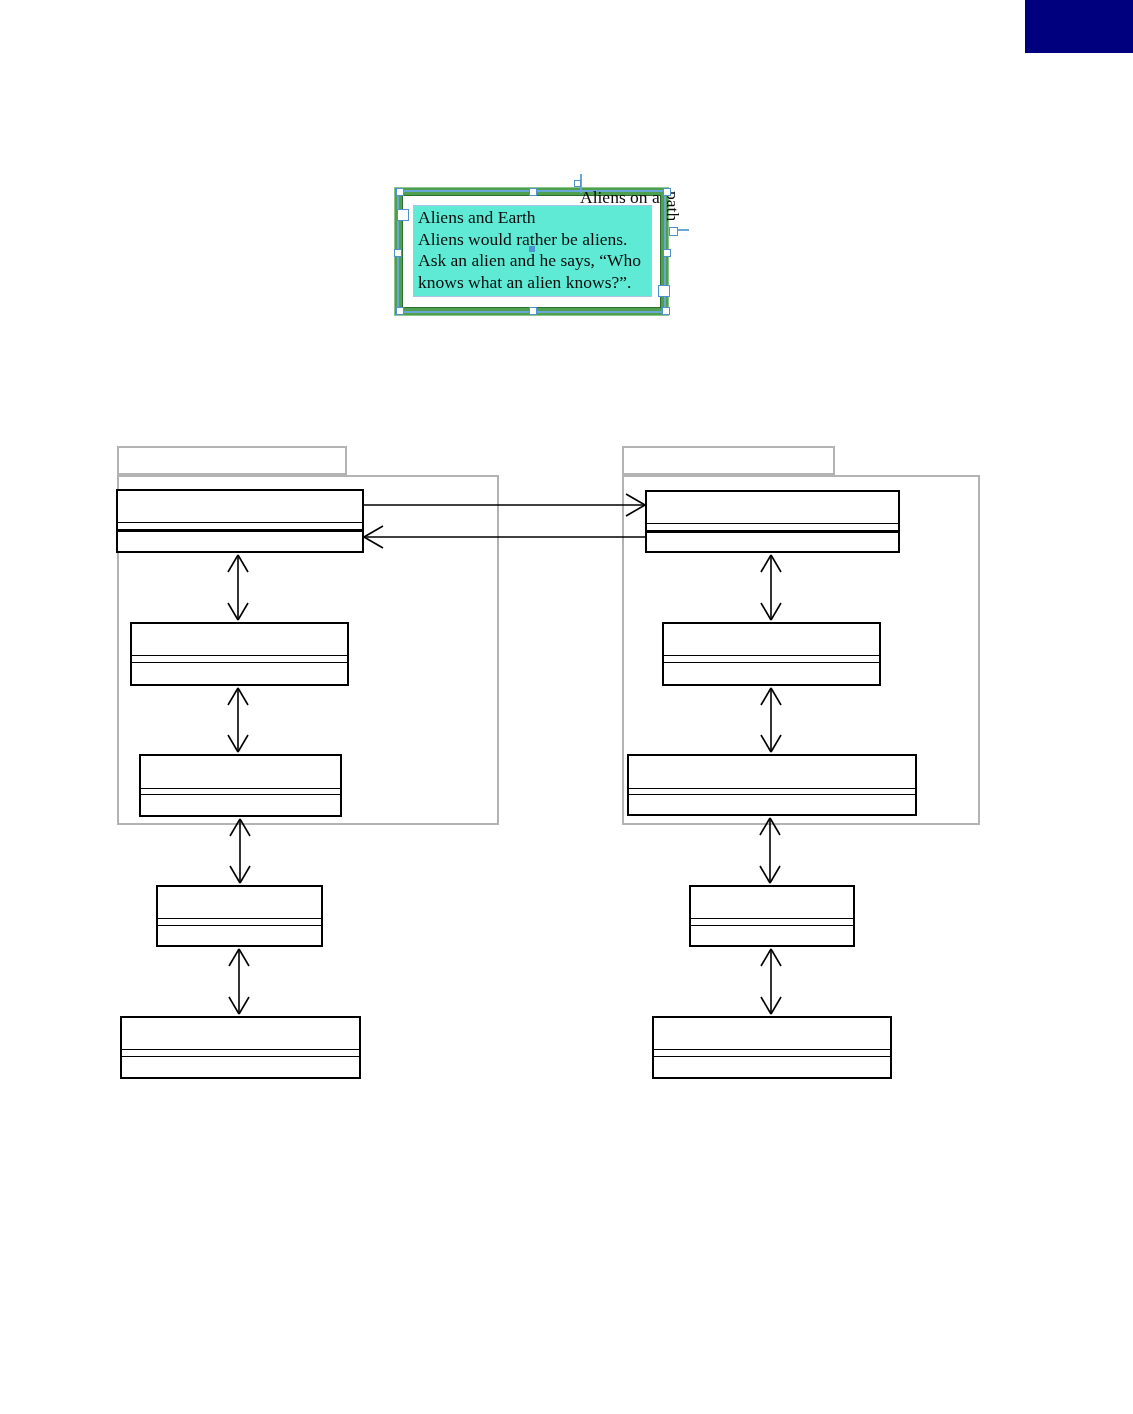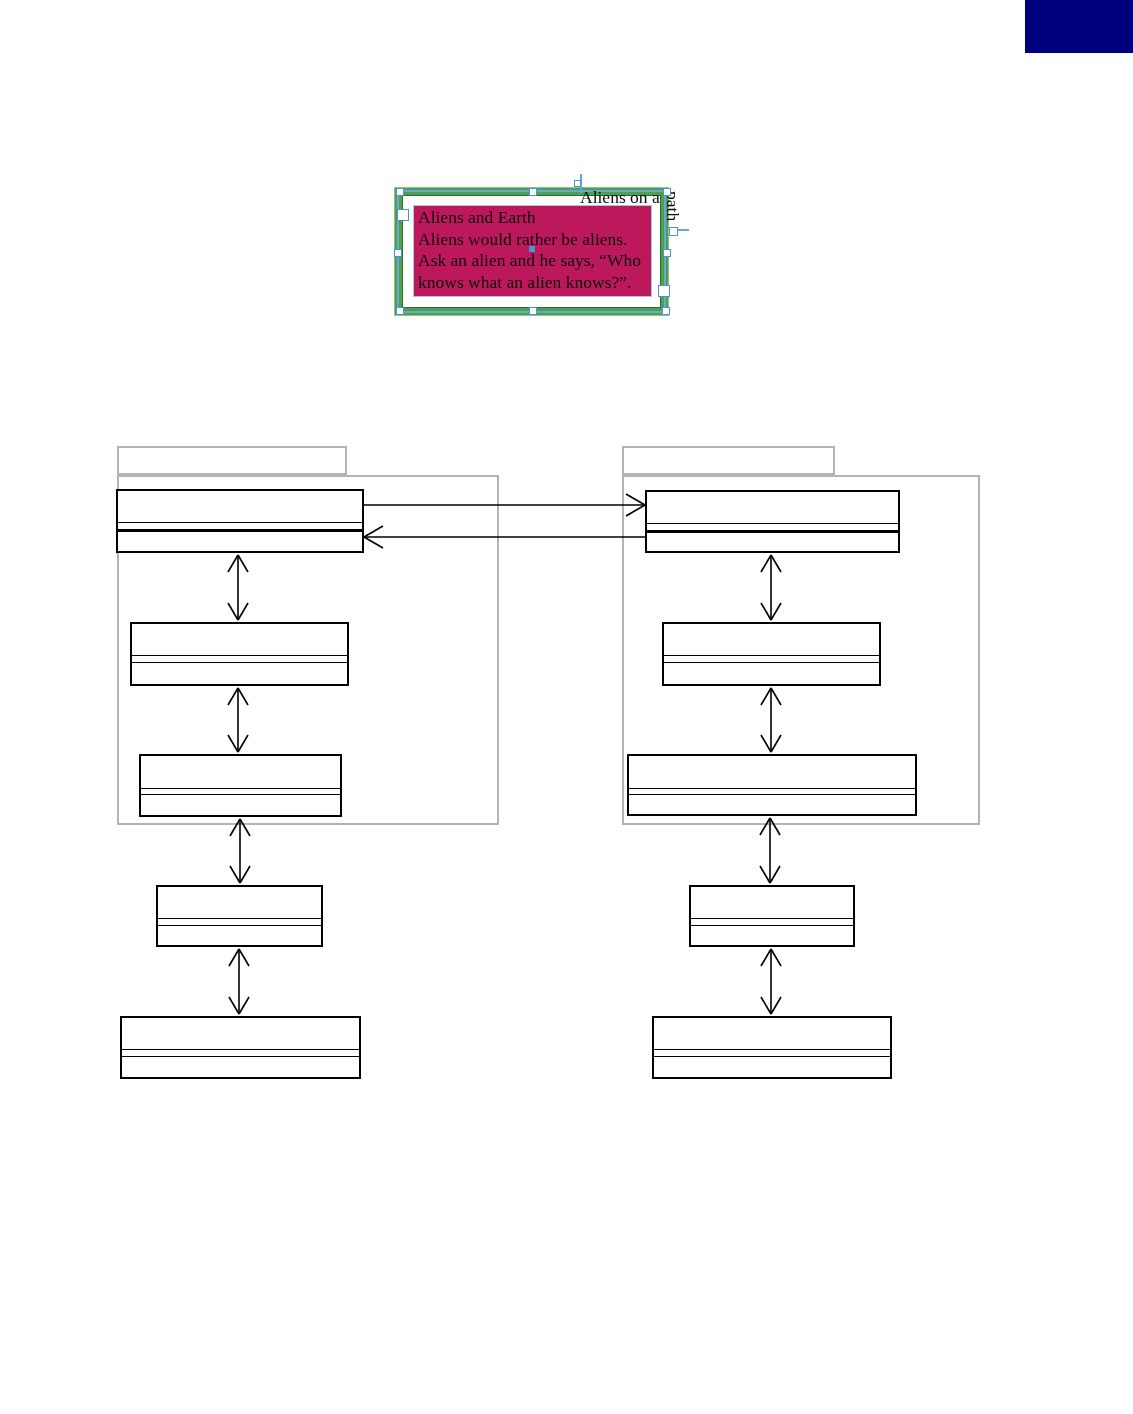--- a/index.html
+++ b/index.html
@@ -20,21 +20,21 @@
   #sel-frame{
     left:395px;top:188px;width:273px;height:127px;box-sizing:border-box;
     border:7px solid #4ea04f;background:#fff;
     box-shadow:0 0 0 1px #8cc48d, inset 0 0 0 1px #2d6e30;
   }
   #sel-frame .sel-outline{
     position:absolute;inset:-5px;border:2px solid #6aa7d8;pointer-events:none;
   }
   #text-frame{
     left:413px;top:205px;width:239px;height:92px;box-sizing:border-box;
-    border:1px solid #aac6e6;background:#be185d;
+    border:1px solid #aac6e6;background:#5eead4;
   }
   #text-body{
     position:absolute;left:4px;top:1px;right:2px;
     font-size:17.5px;line-height:21.5px;color:#0b0b0b;white-space:pre-line;
   }
   #path-text-top{
     left:580px;top:176px;font-size:17.5px;color:#0b0b0b;white-space:nowrap;margin-top:11px;
   }
   #path-text-side{
     left:683px;top:191px;font-size:17.5px;color:#0b0b0b;white-space:nowrap;

